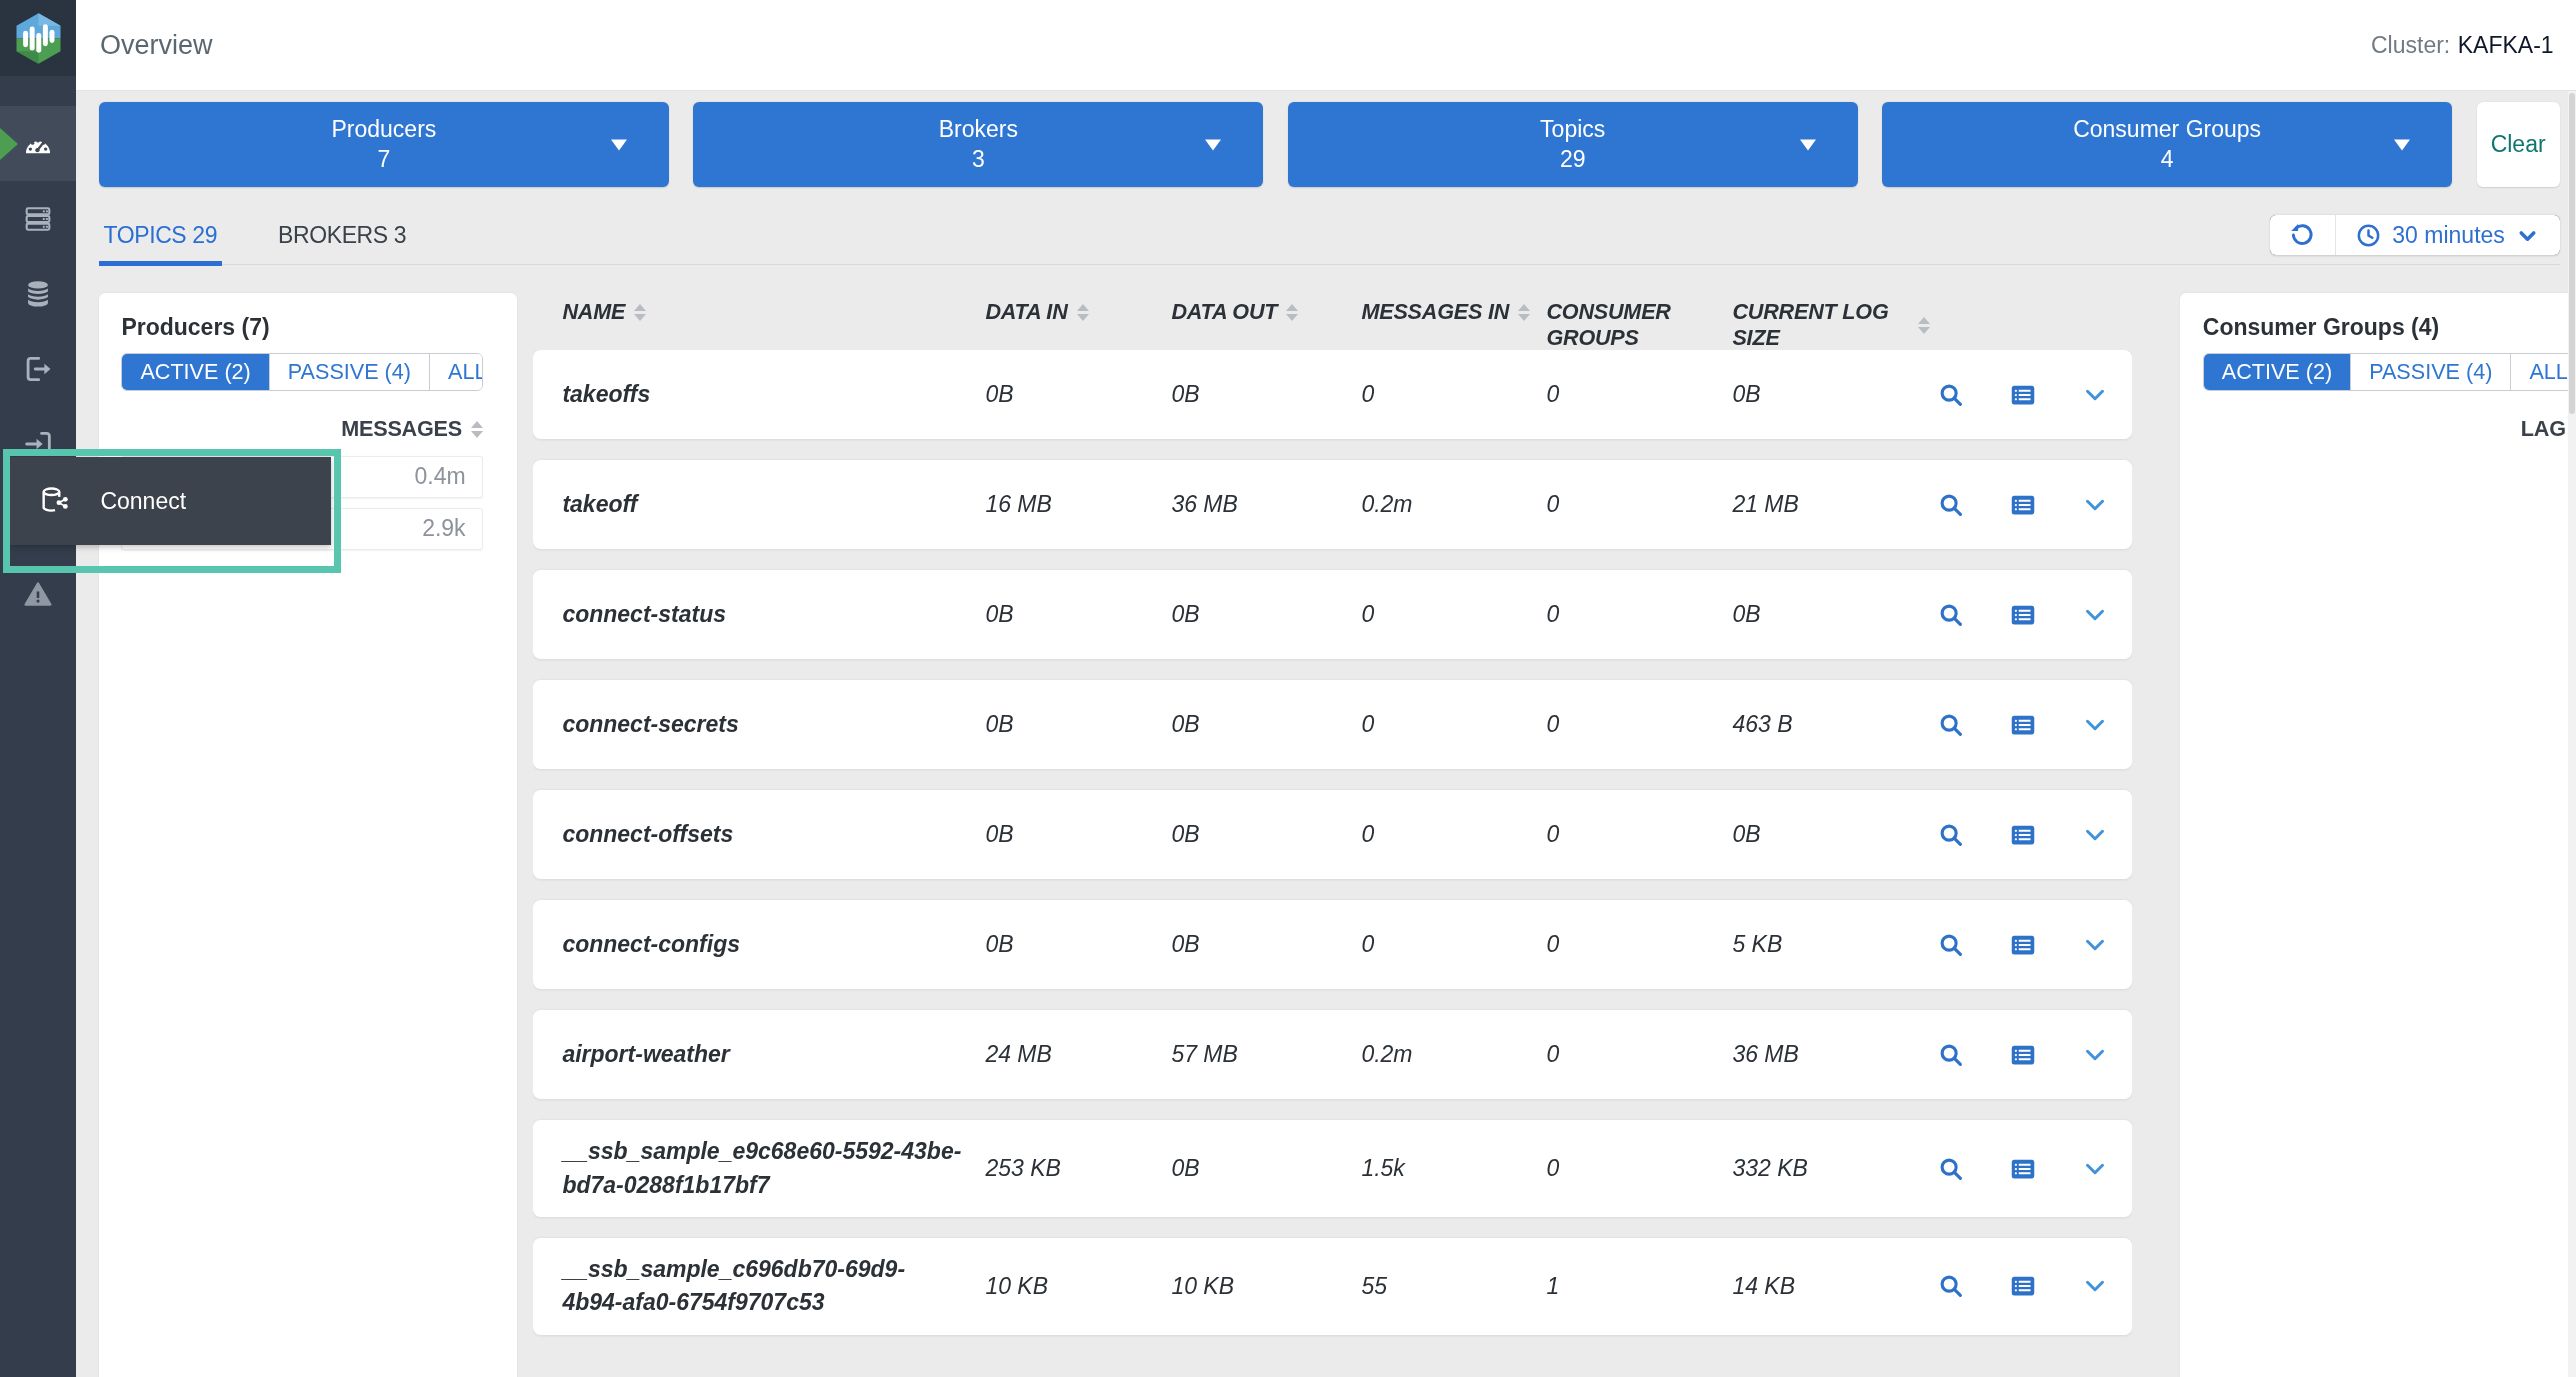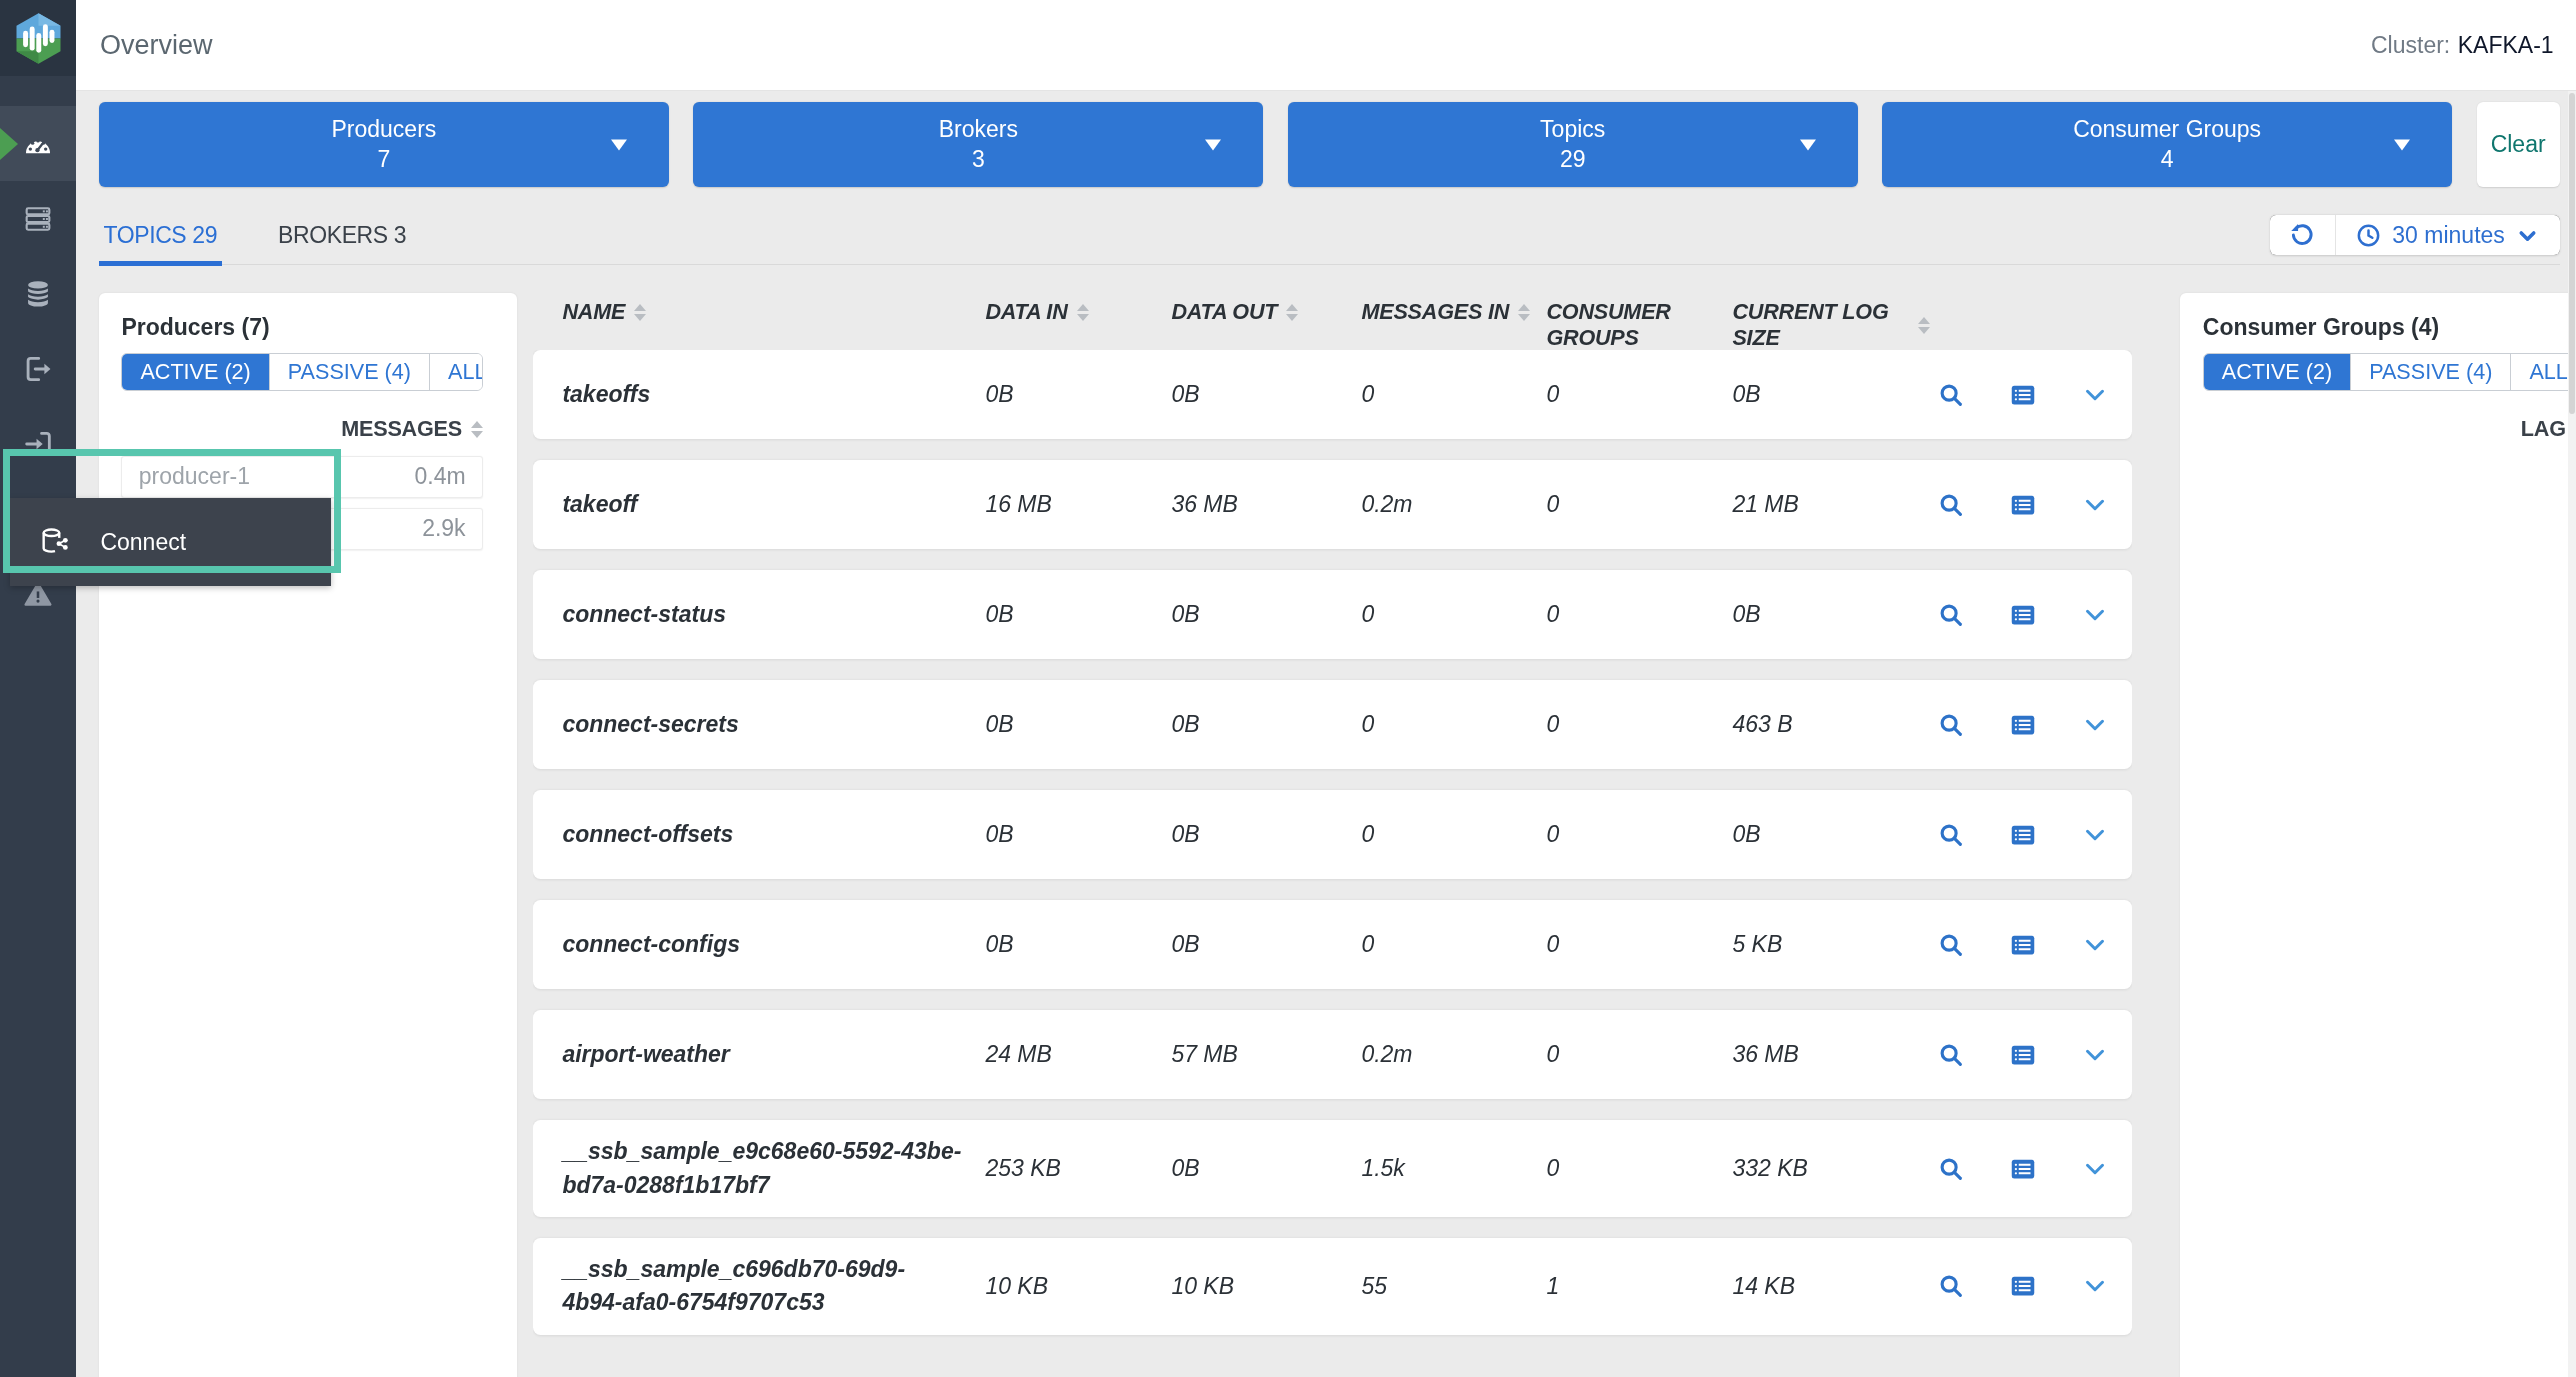--- a/index.html
+++ b/index.html
@@ -84,21 +84,21 @@
     font-size:16.4px; display:flex; align-items:center; justify-content:center; margin-left:19.4px; font-weight:400; }
   .t-body { flex:1; min-height:0; overflow:hidden; }
   .t-row { background:#fff; border-radius:7.5px; box-shadow:0 0.7px 3px rgba(0,0,0,.08); min-height:89px;
     align-items:center; margin-bottom:21px; padding-top:15px; padding-bottom:15px; cursor:pointer; }
   .t-row .c { font-size:23px; color:#2B3137; }
   .t-row .c.name { font-weight:600; line-height:1.45; overflow-wrap:anywhere; padding-right:22.4px; }
   .t-row .actions { display:flex; justify-content:flex-end; align-items:center; gap:42px; }
   .t-row .actions .icon { width:30px; height:30px; display:inline-flex; cursor:pointer; }
   .t-row .actions svg { width:30px; height:30px; }
   
-  .flyout { position:absolute; left:10.4px; top:498px; width:321px; height:88px; background:#3D434D;
+  .flyout { position:absolute; left:10.4px; top:457px; width:321px; height:88px; background:#3D434D;
     display:flex; align-items:center; padding-left:28px; gap:28px; z-index:40; cursor:pointer;
     box-shadow:0 1.5px 6px rgba(0,0,0,.25); }
   .flyout .label { color:#fff; font-size:23px; }
   .flyout svg { width:34px; height:34px; }
   .highlight-box { position:absolute; left:3px; top:449px; width:338px; height:124px;
     border:7.5px solid #58C6AE; z-index:50; pointer-events:none; }
   .scrollbar { position:absolute; right:0; top:91px; bottom:0; width:8.2px; background:#F2F2F2; z-index:20; }
   .scrollbar .thumb { position:absolute; top:1.5px; left:0.7px; width:6.7px; height:321px; background:#D4D4D4; border-radius:3.7px; }
 </style>
 </head>

